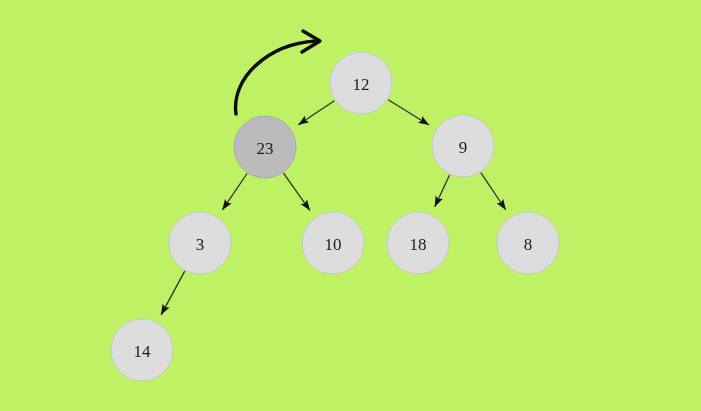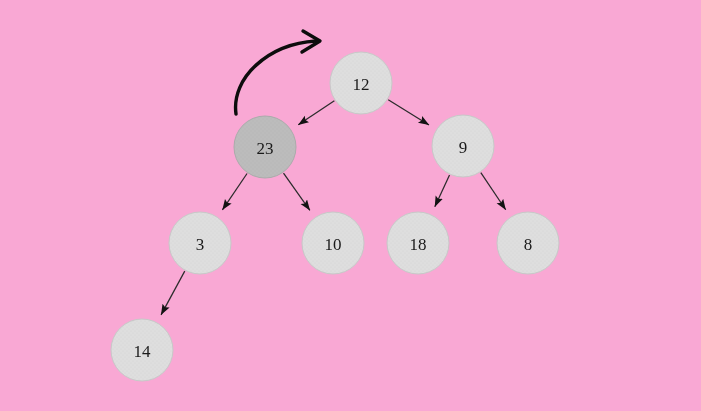--- a/index.html
+++ b/index.html
@@ -8,21 +8,21 @@
     padding: 0;
     background: #ffffff;
   }
   body {
     font-family: "Liberation Serif", serif;
   }
   #canvas {
     position: relative;
     width: 701px;
     height: 411px;
-    background: #f9a8d4;
+    background: #bef264;
     overflow: hidden;
   }
   #diagram-svg {
     position: absolute;
     left: 0;
     top: 0;
     width: 701px;
     height: 411px;
   }
   .node-circle {

